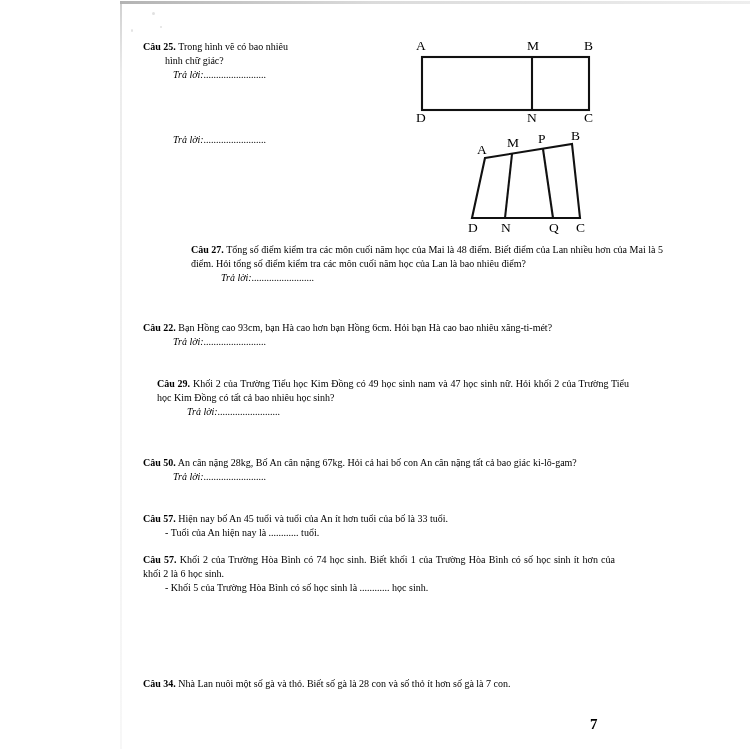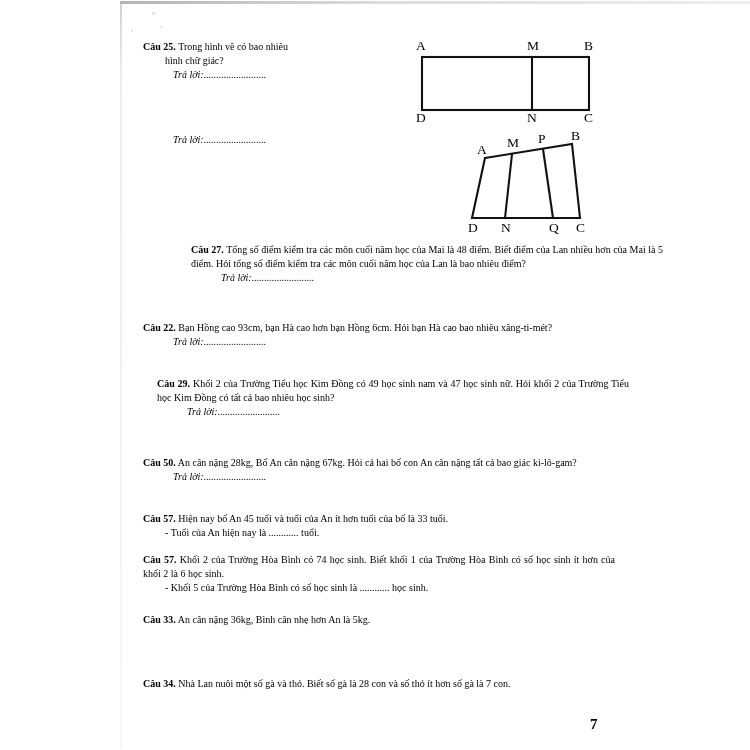--- a/index.html
+++ b/index.html
@@ -178,21 +178,20 @@
     <span class="body"><span class="qlabel">Câu 57.</span> <span>Hiện nay bố An 45 tuổi và tuổi của An ít hơn tuổi của bố là 33 tuổi.</span></span>
     <span class="answer-inline">- Tuổi của An hiện nay là ............ tuổi.</span>
   </div>
 
   <div class="q w-wide" style="left:143px; top:553px;">
     <span class="body"><span class="qlabel">Câu 57.</span> <span>Khối 2 của Trường Hòa Bình có 74 học sinh. Biết khối 1 của Trường Hòa Bình có số học sinh ít hơn của khối 2 là 6 học sinh.</span></span>
     <span class="answer-inline">- Khối 5 của Trường Hòa Bình có số học sinh là ............ học sinh.</span>
   </div>
 
   <div class="q w-wide" style="left:143px; top:613px;">
-    <span class="body"><span class="qlabel">Câu 33.</span> <span>An cân nặng 36kg, Bình cân nhẹ hơn An là 5kg.</span></span>
   </div>
 
   <div class="q w-wide" style="left:143px; top:677px;">
     <span class="body"><span class="qlabel">Câu 34.</span> <span>Nhà Lan nuôi một số gà và thỏ. Biết số gà là 28 con và số thỏ ít hơn số gà là 7 con.</span></span>
   </div>
 
   <div class="page-number" style="left:590px; top:716px;">7</div>
 
 </div>
 

